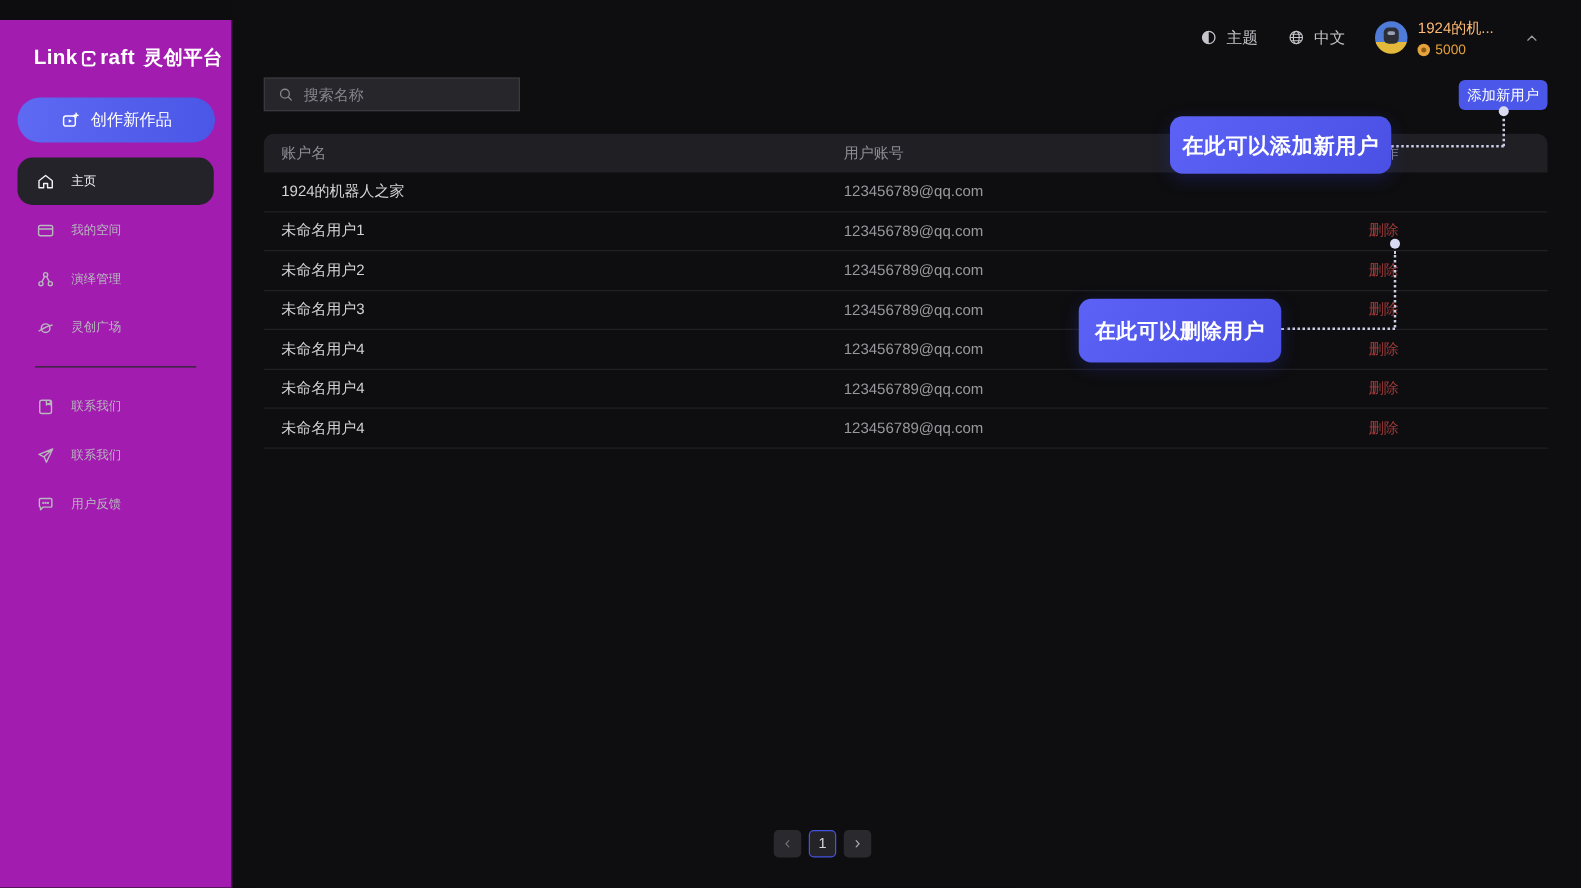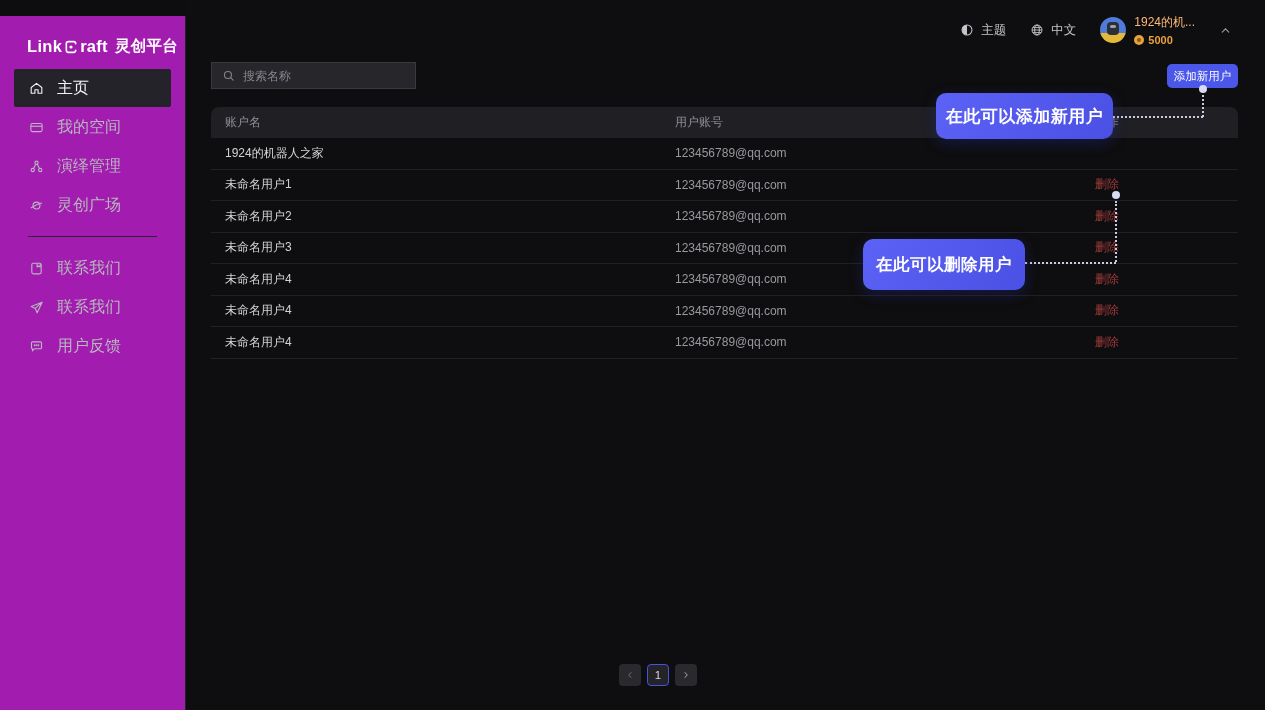--- a/index.html
+++ b/index.html
@@ -12,22 +12,22 @@
     background:#a21caf; border-right:1px solid #232327; }
   .logo { display:flex; align-items:center; padding:20px 0 0 27px;
     color:#fff; font-size:16.5px; font-weight:bold; letter-spacing:.3px; }
   .logo .logo-c { display:inline-flex; margin:0 1px; }
   .logo .cn { margin-left:7px; font-size:15.5px; }
   .create-btn { margin:21px 14px 0; height:36px; width:158px; border:none;
     border-radius:18px; background:linear-gradient(95deg,#5e6af2,#4a56e6);
     color:#fff; font-size:13px; display:flex; align-items:center; justify-content:center;
     gap:9px; cursor:pointer; font-family:inherit; }
   .nav { margin:12px 14px 0; }
-  .nav-item { height:38px; margin-bottom:1px; border-radius:2px; display:flex;
-    align-items:center; gap:13px; padding-left:15px; color:#b7b7bd; font-size:16px;
+  .nav-item { height:38px; margin-bottom:1px; border-radius:12px; display:flex;
+    align-items:center; gap:13px; padding-left:15px; color:#b7b7bd; font-size:10px;
     cursor:pointer; }
   .nav-item.active { background:#232329; color:#f2f2f4; }
   .nav-item svg { flex:0 0 auto; }
   .divider { height:1px; background:#26262b; margin:12px 14px; }
 
   .promo { position:absolute; left:12px; bottom:21px; width:162px; border-radius:10px;
     background:linear-gradient(150deg,#3e4a76 0%, #262d4a 55%, #1a1f33 100%);
     border:1px solid #3a4263; overflow:hidden; }
   .promo-body { padding:13px 12px 12px; }
   .promo-title { display:flex; align-items:center; gap:6px; color:#eef0f8;
@@ -48,21 +48,21 @@
   .avatar { width:26px; height:26px; border-radius:50%; margin-left:24px;
     background:linear-gradient(180deg,#4f7bd9 63%, #e3b93c 63%); position:relative;
     overflow:hidden; cursor:pointer; }
   .avatar::before { content:""; position:absolute; left:7px; top:5px; width:12px;
     height:13px; border-radius:4px; background:#2d2f36; }
   .avatar::after { content:""; position:absolute; left:10px; top:8px; width:6px;
     height:3px; border-radius:2px; background:#9aa3b5; }
   .user-block { margin-left:8px; display:flex; flex-direction:column; gap:3px; cursor:pointer; }
   .user-name { color:#fdba74; font-size:12px; }
   .user-coins { display:flex; align-items:center; gap:4px; color:#e6a23c;
-    font-size:11px; font-weight:bold; }
+    font-size:11px; font-weight:normal; }
   .coin { width:10px; height:10px; border-radius:50%; background:#e6a23c;
     position:relative; display:inline-block; }
   .coin::after { content:""; position:absolute; left:3px; top:3px; width:4px;
     height:4px; border-radius:50%; background:#8a5b14; }
   .chevron-btn { margin-left:22px; background:none; border:none; cursor:pointer;
     display:flex; align-items:center; padding:2px; }
 
   .search-box { position:absolute; left:25px; top:62px; width:205px; height:27px;
     background:#27272b; border:1px solid #39393f; border-radius:0; display:flex;
     align-items:center; gap:8px; padding-left:10px; }
@@ -127,20 +127,28 @@
       <span class="logo-c">
         <svg width="16" height="16" viewBox="0 0 24 24" fill="none" stroke="#fff" stroke-width="2.4" stroke-linecap="round">
           <path d="M19 7 Q19 4 16 4 H8 Q5 4 5 7 V17 Q5 20 8 20 H16 Q19 20 19 17"></path>
           <circle cx="12" cy="12" r="2.4" fill="#fff" stroke="none"></circle>
         </svg>
       </span>
       <span>raft</span>
       <span class="cn">灵创平台</span>
     </div>
 
+    <button class="create-btn">
+      <svg width="15" height="15" viewBox="0 0 24 24" fill="none" stroke="#fff" stroke-width="1.9" stroke-linecap="round">
+        <rect x="3" y="6" width="15" height="13" rx="3"></rect>
+        <path d="M9.5 10.3 L13.8 12.5 L9.5 14.7 Z" fill="#fff" stroke="none"></path>
+        <path d="M19 2.5 V7.5 M16.5 5 H21.5"></path>
+      </svg>
+      <span>创作新作品</span>
+    </button>
 
     <nav class="nav">
       <div class="nav-item active">
         <svg width="15" height="15" viewBox="0 0 24 24" fill="none" stroke="currentColor" stroke-width="1.8" stroke-linejoin="round">
           <path d="M3.5 10.5 L12 3.8 L20.5 10.5 V19.5 H14.5 V14 H9.5 V19.5 H3.5 Z"></path>
         </svg>
         <span>主页</span>
       </div>
       <div class="nav-item">
         <svg width="15" height="15" viewBox="0 0 24 24" fill="none" stroke="currentColor" stroke-width="1.8" stroke-linejoin="round">

